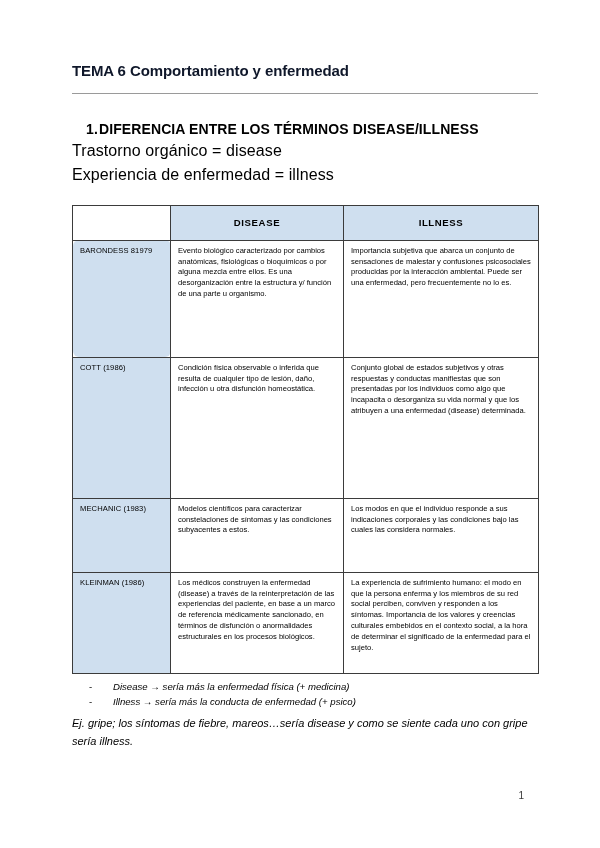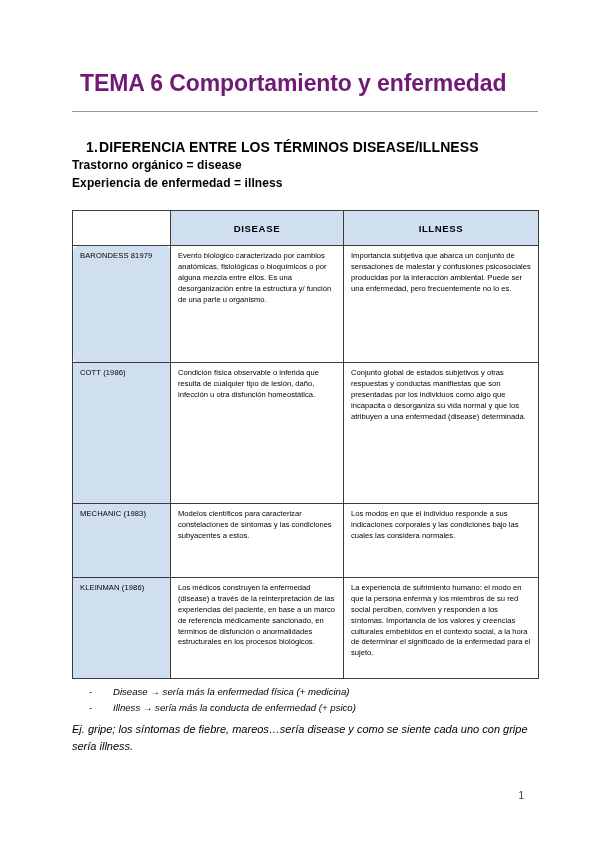--- a/index.html
+++ b/index.html
@@ -25,26 +25,26 @@
   }
 
   .content {
     position: absolute;
     left: 72px;
     top: 62px;
     width: 466px;
   }
 
   .doc-title {
-    font-size: 23px;
-    font-weight: bold;
-    color: #701a75;
+    font-size: 15px;
+    font-weight: bold;
+    color: #0f172a;
     letter-spacing: -0.1px;
     line-height: 1.2;
-    margin: 8px;
+    margin: 0;
     white-space: nowrap;
   }
 
   .title-rule {
     margin-top: 13px;
     width: 466px;
     height: 1px;
     background: #9a9a9a;
   }
 
@@ -56,22 +56,22 @@
     letter-spacing: 0.1px;
   }
   .section-heading .num {
     display: inline-block;
     width: 27px;
     padding-left: 14px;
     box-sizing: border-box;
   }
 
   .subline {
-    font-size: 12px;
-    font-weight: bold;
+    font-size: 16px;
+    font-weight: normal;
     line-height: 1.5;
     letter-spacing: 0.1px;
   }
 
   
   table.compare {
     margin-top: 18px;
     border-collapse: collapse;
     width: 466px;
     table-layout: fixed;

